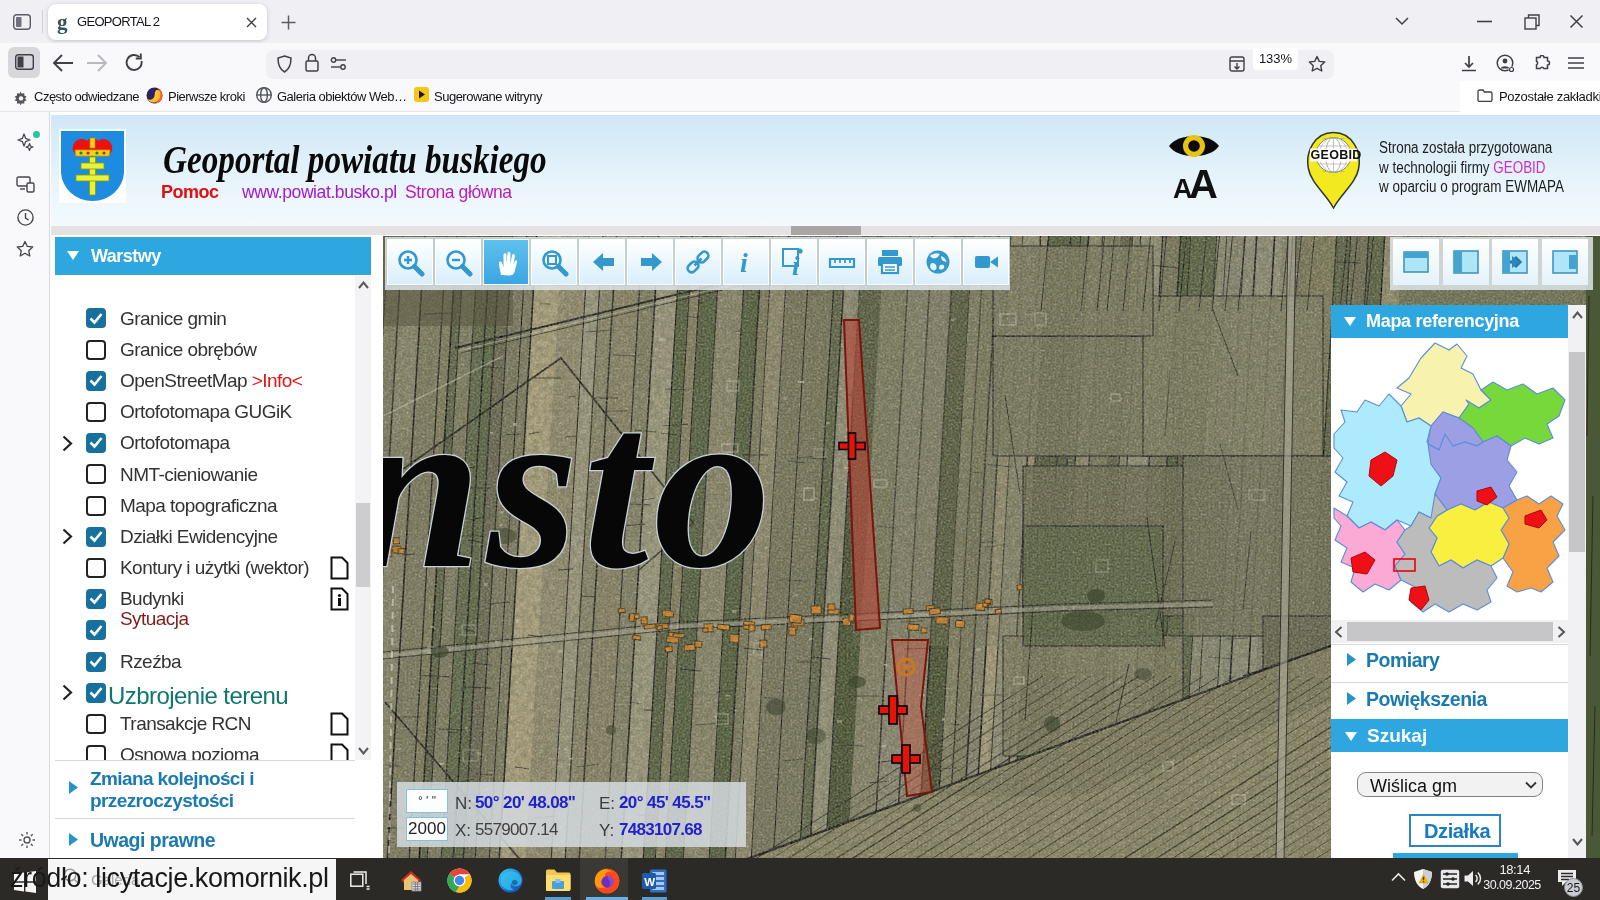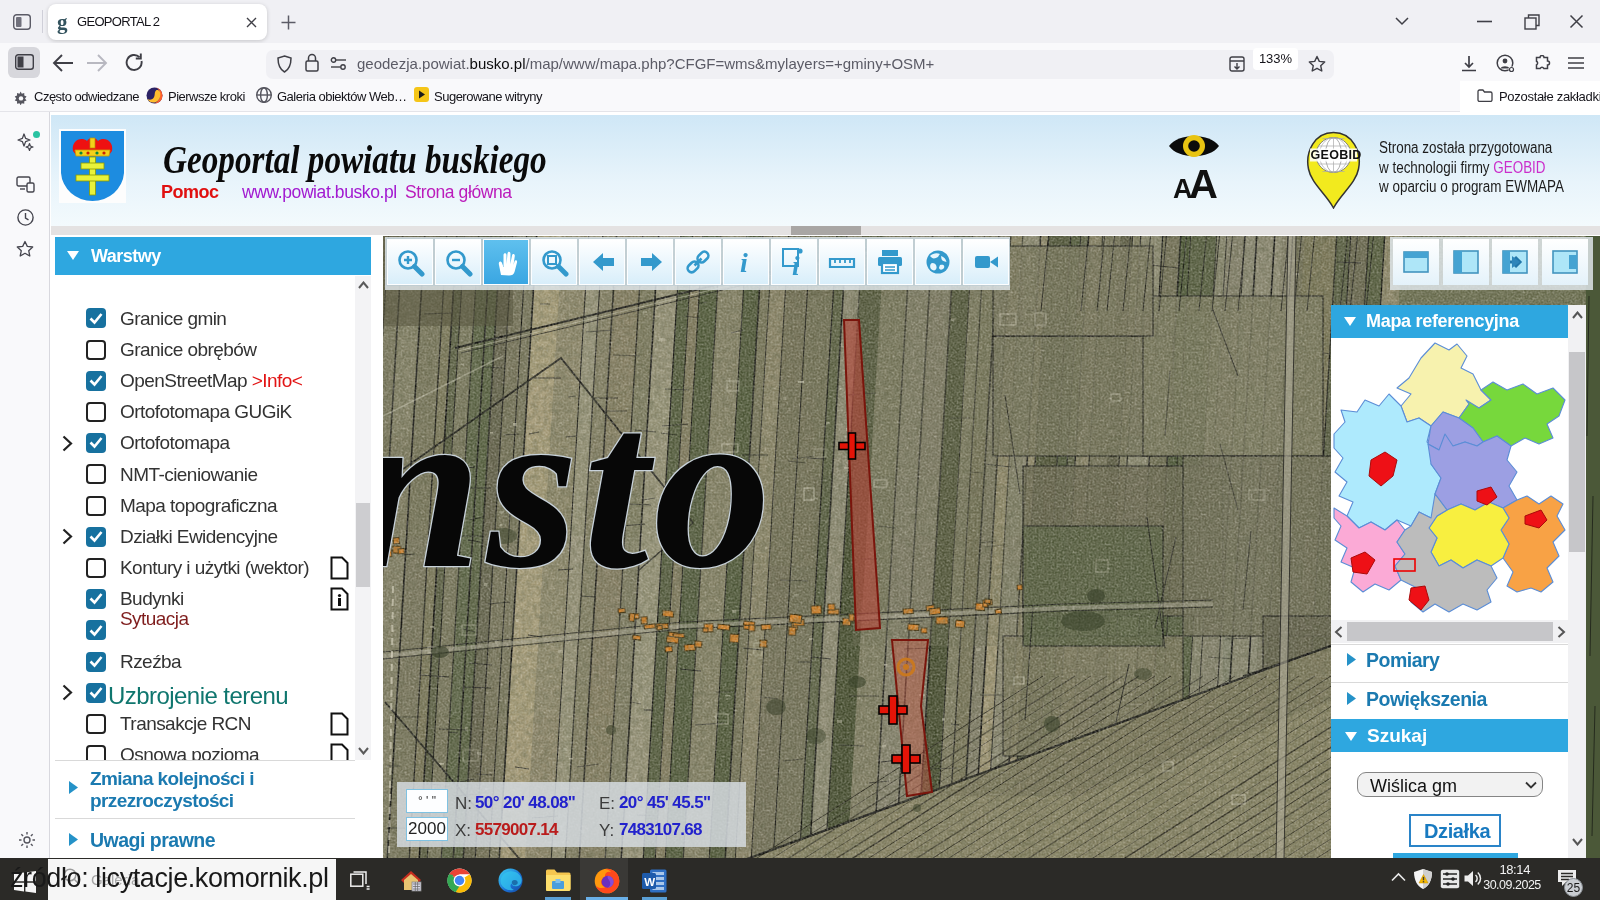--- a/index.html
+++ b/index.html
@@ -60,21 +60,20 @@
  <svg class="a" style="left:305px;top:10px" width="14" height="19" viewBox="0 0 14 19">
       <rect x="1" y="8" width="12" height="10" rx="1.5" fill="none" stroke="#3f3f46" stroke-width="1.5"></rect>
       <path d="M3.5,8 V5 a3.5,3.5 0 0 1 7,0 V8" fill="none" stroke="#3f3f46" stroke-width="1.5"></path>
     </svg>
  <svg class="a" style="left:330px;top:14px" width="17" height="13" viewBox="0 0 17 13">
       <circle cx="3.5" cy="3" r="2.2" fill="none" stroke="#3f3f46" stroke-width="1.4"></circle>
       <path d="M6,3 H16" stroke="#3f3f46" stroke-width="1.4"></path>
       <circle cx="13" cy="10" r="2.2" fill="none" stroke="#3f3f46" stroke-width="1.4"></circle>
       <path d="M1,10 H10.5" stroke="#3f3f46" stroke-width="1.4"></path>
     </svg>
- <div class="a" style="left:357px;top:12px;font-size:15px;color:#5b5b66;white-space:nowrap"><span>geodezja.powiat.</span><span style="color:#0c0c0d">busko.pl</span><span>/map/www/mapa.php?CFGF=wms&amp;mylayers=+gminy+OSM+</span></div>
  <svg class="a" style="left:1229px;top:13px" width="16" height="16" viewBox="0 0 16 16">
       <rect x="1" y="1" width="14" height="14" rx="2" fill="none" stroke="#3f3f46" stroke-width="1.4"></rect>
       <path d="M1,5 H15 M8,7 V13 M5.5,10.5 L8,13 L10.5,10.5" stroke="#3f3f46" stroke-width="1.4" fill="none"></path>
     </svg>
  <div class="a" style="left:1253px;top:5px;width:45px;height:22px;background:#fff;border-radius:4px;font-size:13px;color:#15141a;text-align:center;line-height:22px">133%</div>
  <svg class="a" style="left:1308px;top:12px" width="18" height="18" viewBox="0 0 18 18">
       <path d="M9,1.5 L11.3,6.4 L16.7,7 L12.7,10.7 L13.8,16 L9,13.3 L4.2,16 L5.3,10.7 L1.3,7 L6.7,6.4 Z" fill="none" stroke="#3f3f46" stroke-width="1.4" stroke-linejoin="round"></path>
     </svg>
  <svg class="a" style="left:1461px;top:12px" width="16" height="17" viewBox="0 0 16 17">
       <path d="M8,1 V11 M4,8 L8,12 L12,8 M1,15.5 H15" stroke="#3f3f46" stroke-width="1.7" fill="none"></path>
@@ -1117,21 +1116,21 @@
   </svg>
 
 <div class="a" style="left:397px;top:782px;width:349px;height:65px;background:rgba(213,219,223,0.85)"></div>
 <div class="a" style="left:406px;top:789px;width:42px;height:24px;background:#fdfeff;border:1.5px solid #7fc2e2;font-size:12px;color:#333;text-align:center;line-height:22px">° ' "</div>
 <div class="a" style="left:406px;top:817px;width:42px;height:24px;background:#fdfeff;border:1.5px solid #7fc2e2;font-size:17px;color:#222;text-align:center;line-height:22px">2000</div>
 <div class="a" style="left:455px;top:794px;font-size:17px;color:#3c3c3c">N:</div>
 <div class="a" style="left:475px;top:793px;font-size:17px;font-weight:bold;color:#2222cc;letter-spacing:-0.6px">50° 20' 48.08"</div>
 <div class="a" style="left:599px;top:794px;font-size:17px;color:#3c3c3c">E:</div>
 <div class="a" style="left:619px;top:793px;font-size:17px;font-weight:bold;color:#2222cc;letter-spacing:-0.6px">20° 45' 45.5"</div>
 <div class="a" style="left:455px;top:821px;font-size:17px;color:#3c3c3c">X:</div>
-<div class="a" style="left:475px;top:820px;font-size:17px;font-weight:bold;color:#b91c1c;letter-spacing:-0.7px">5579007.14</div>
+<div class="a" style="left:475px;top:820px;font-size:17px;font-weight:normal;color:#404040;letter-spacing:-0.7px">5579007.14</div>
 <div class="a" style="left:599px;top:821px;font-size:17px;color:#3c3c3c">Y:</div>
 <div class="a" style="left:619px;top:820px;font-size:17px;font-weight:bold;color:#2222cc;letter-spacing:-0.7px">7483107.68</div>
 
 <div class="a" style="left:0;top:858px;width:1600px;height:42px;background:#2b2a27"></div>
 <svg class="a" style="left:14px;top:871px" width="22" height="22" viewBox="0 0 22 22">
     <path d="M0,3 L10,1.6 V10.3 H0 Z M11.4,1.4 L22,0 V10.3 H11.4 Z M0,11.7 H10 V20.4 L0,19 Z M11.4,11.7 H22 V22 L11.4,20.6 Z" fill="#f5f5f5"></path>
   </svg>
 <div class="a" style="left:580px;top:858px;width:48px;height:42px;background:#3a3936"></div>
 <svg class="a" style="left:350px;top:871px" width="20" height="19" viewBox="0 0 20 19">
     <rect x="0.8" y="3.2" width="12" height="12" fill="none" stroke="#eee" stroke-width="1.5"></rect>

